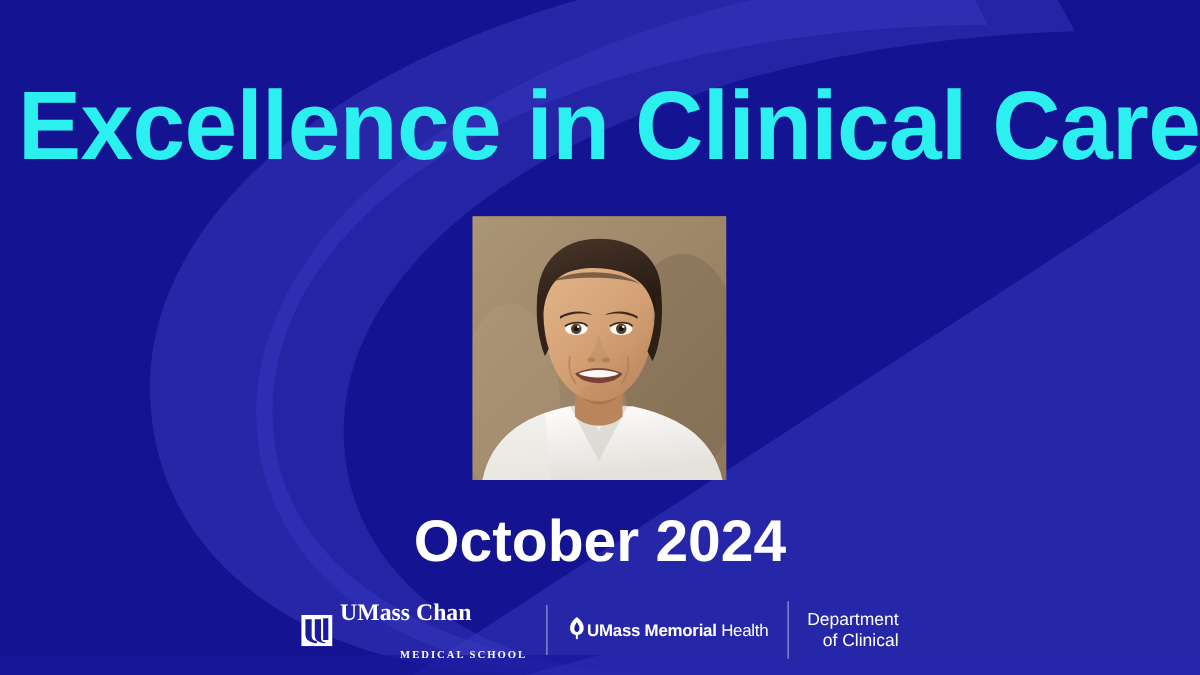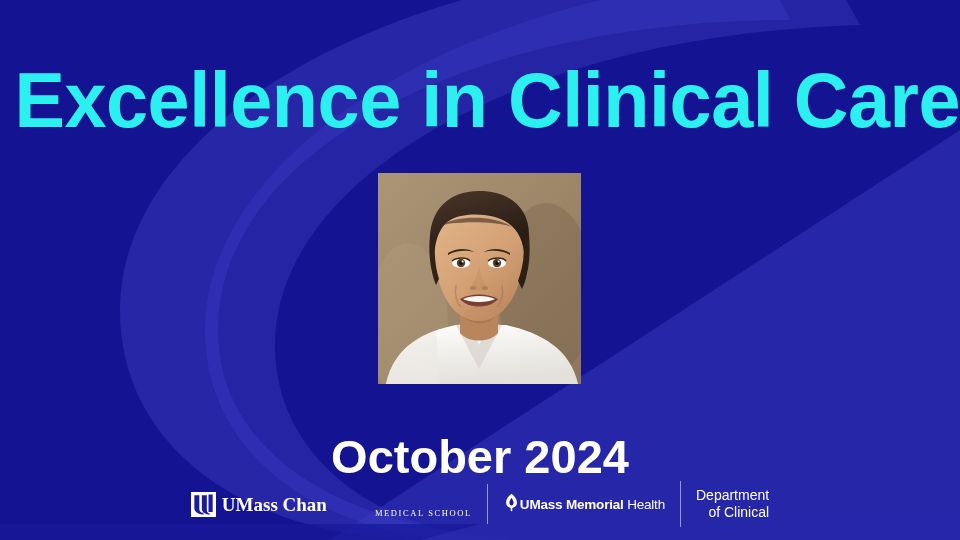--- a/index.html
+++ b/index.html
@@ -52,21 +52,21 @@
     height: 211px;
     overflow: hidden;
     background: #a08a6c;
   }
   #portrait-svg { display: block; width: 203px; height: 211px; }
 
   
   #date {
     position: absolute;
     left: 0;
-    top: 430px;
+    top: 406px;
     width: 960px;
     text-align: center;
     font-size: 47px;
     line-height: 54px;
     font-weight: bold;
     color: #ffffff;
     letter-spacing: 0px;
     white-space: nowrap;
   }
 
@@ -85,33 +85,33 @@
   .logo-unit { display: flex; align-items: center; }
 
   
   #umass-chan { align-items: center; }
   #chan-mark {
     width: 25px;
     height: 25px;
     margin-right: 6px;
     display: block;
   }
-  #chan-words { display: flex; flex-direction: row; line-height: 1; align-items: center; }
+  #chan-words { display: flex; flex-direction: column; line-height: 1; }
   #chan-name {
     font-family: "Liberation Serif", serif;
     font-size: 19px;
     font-weight: bold;
     color: #ffffff;
     letter-spacing: 0px;
     line-height: 19px;
   }
   #chan-sub {
     font-family: "Liberation Serif", serif;
     font-size: 8.5px;
-    font-weight: normal;
+    font-weight: bold;
     color: #ffffff;
     letter-spacing: 1.6px;
     margin-top: 18px;
     line-height: 10px;
     padding-left: 48px;
   }
 
   .divider {
     width: 1px;
     height: 40px;

